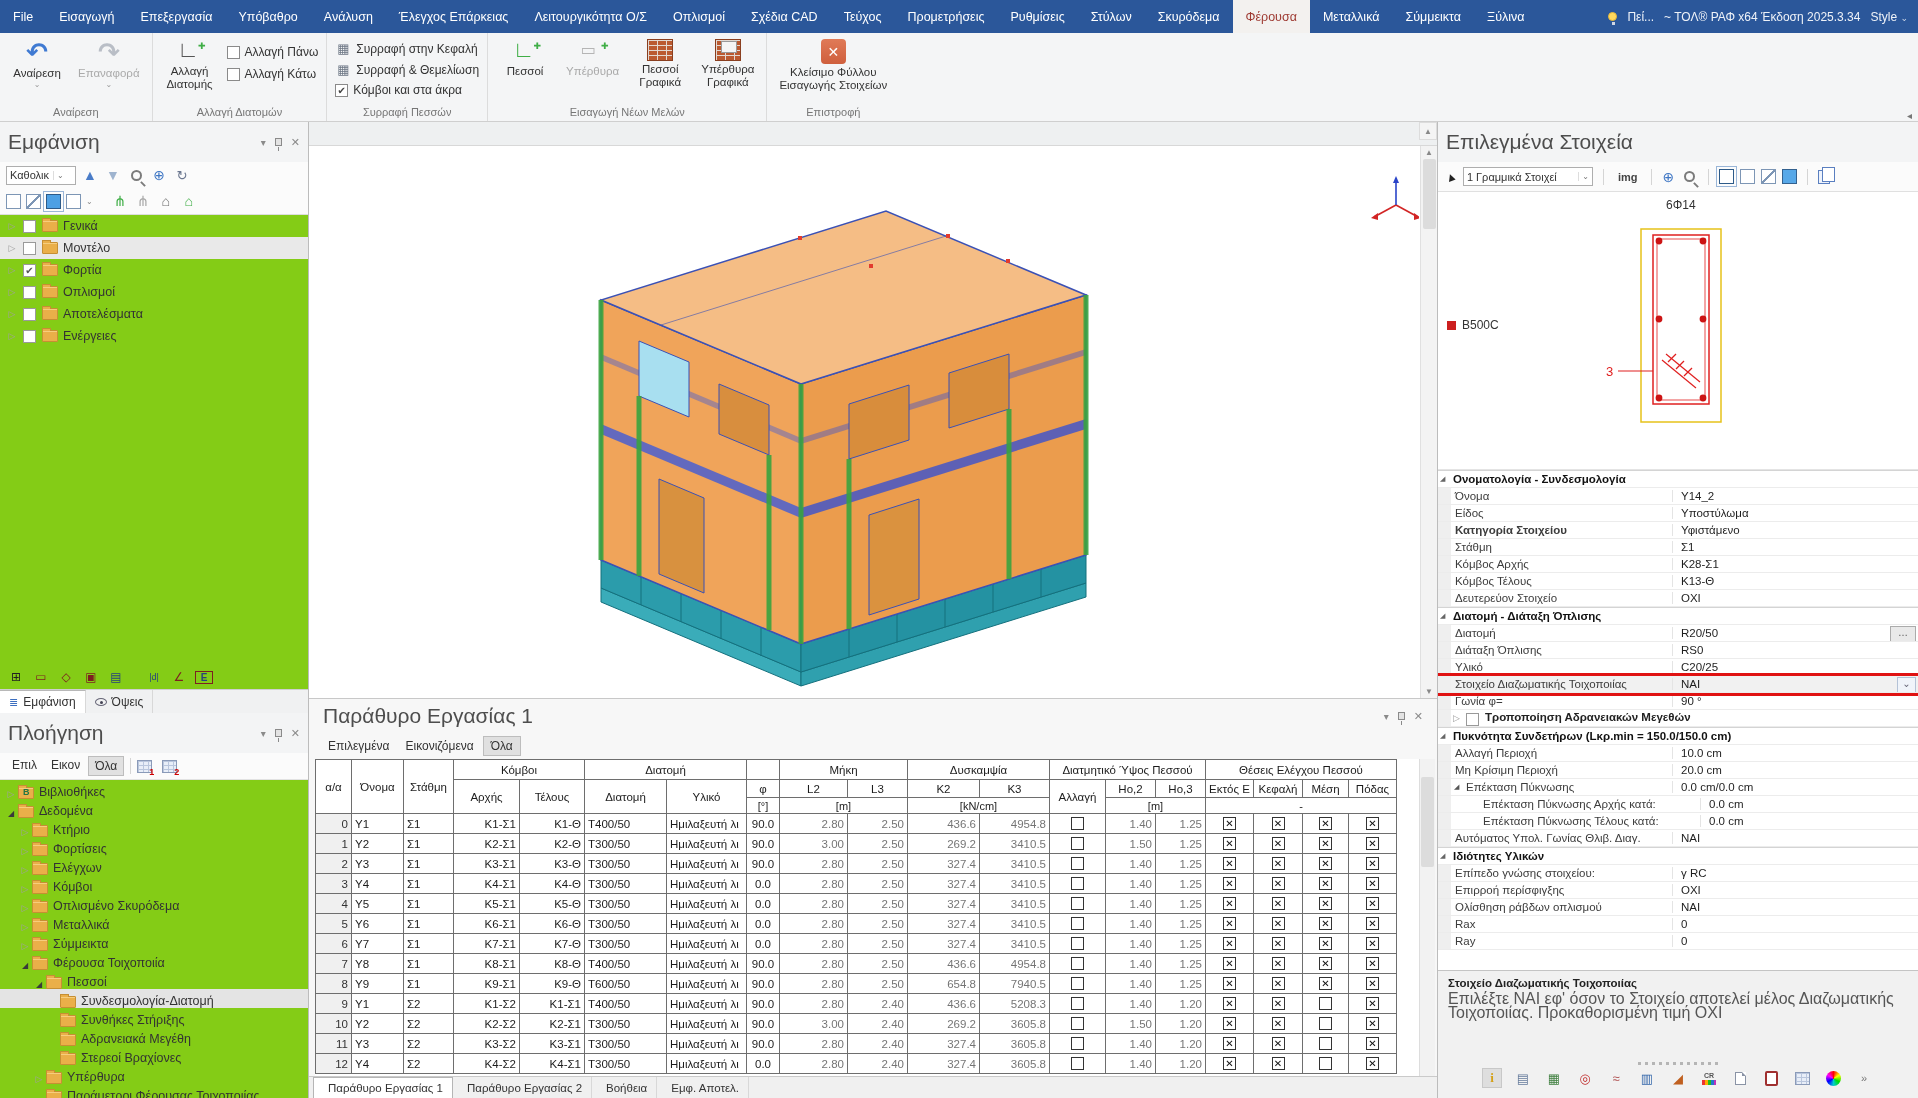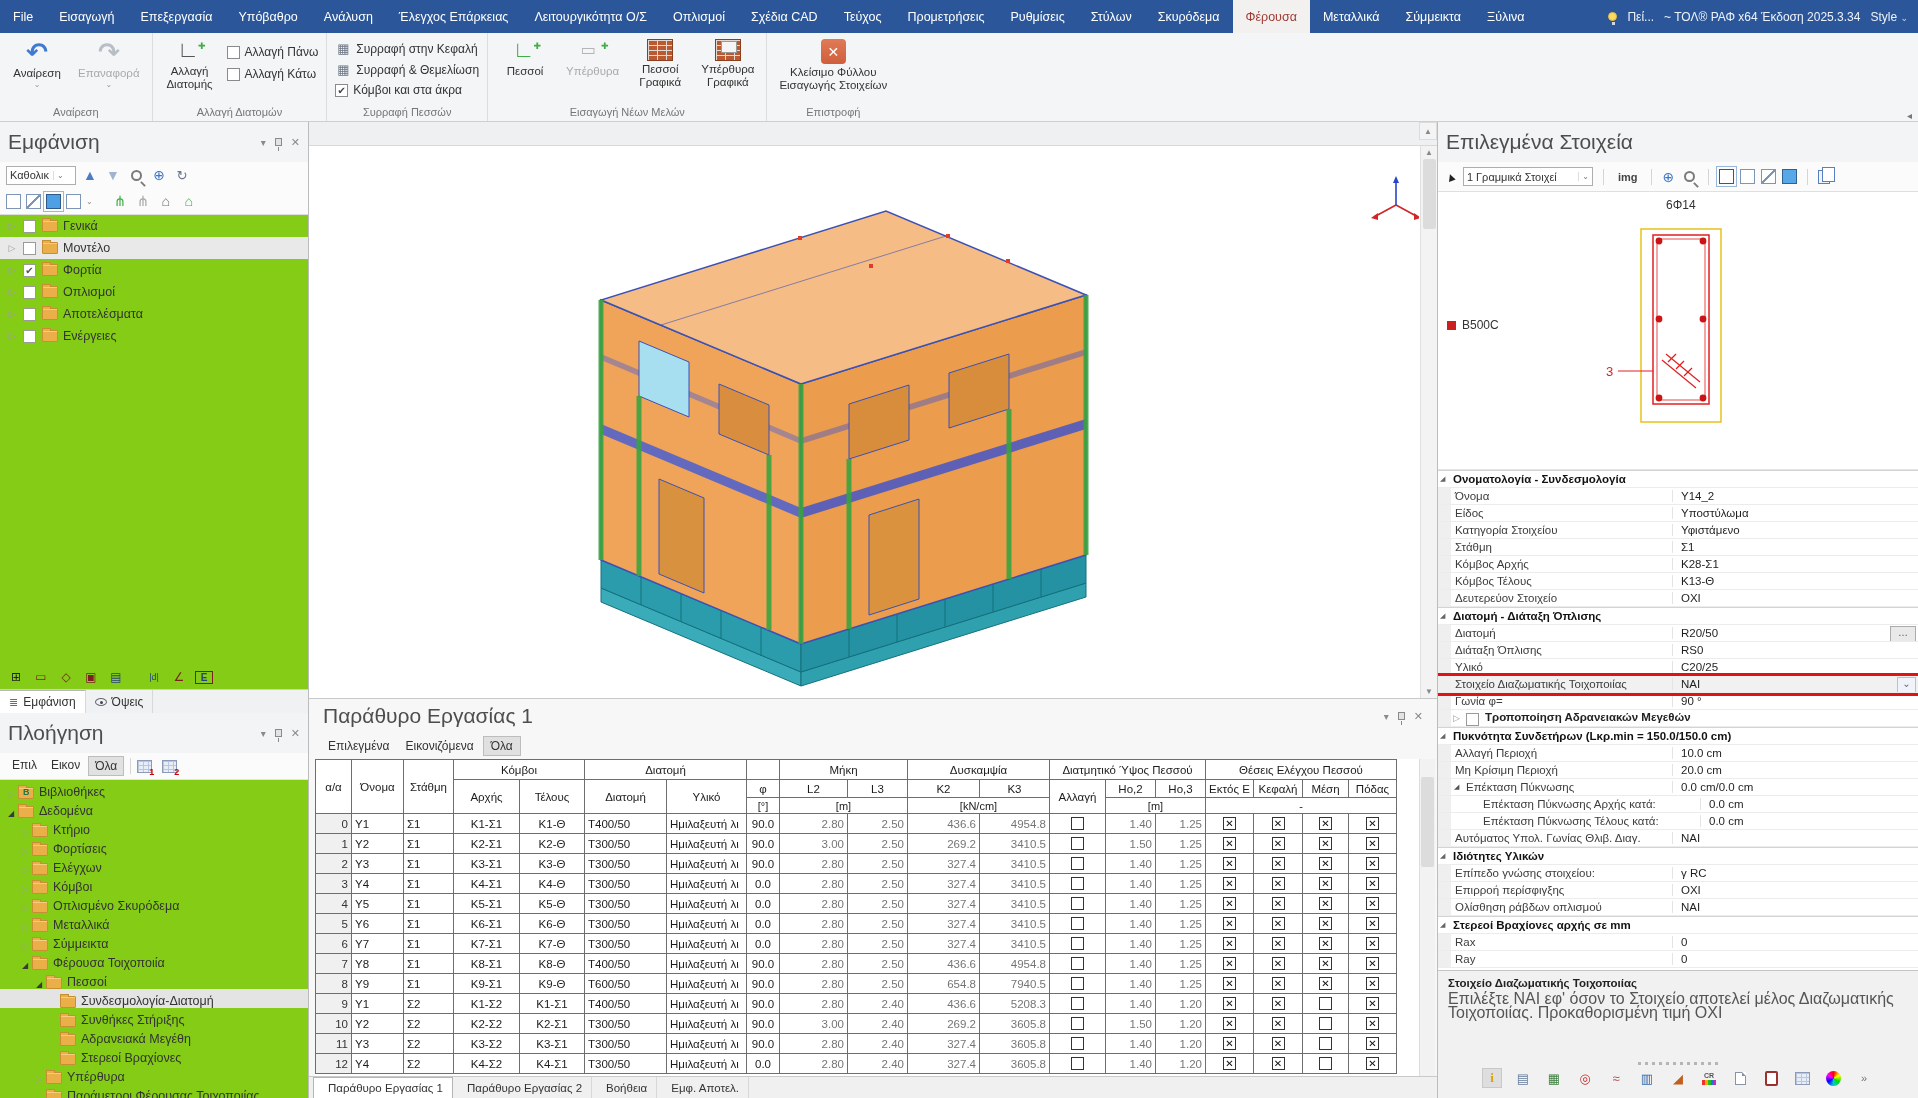--- a/index.html
+++ b/index.html
@@ -121,21 +121,21 @@
   table.grid th,table.grid td{border:1px solid #6e6e6e;padding:0 3px;overflow:hidden;white-space:nowrap}
   table.grid th{font-weight:normal;color:#1c1c1c;text-align:center;background:#fff;font-size:11.5px}
   table.grid .h1 th{height:20px}
   table.grid .h2 th{height:18px}
   table.grid .h3 th{height:16px;font-size:11px}
   table.grid td{height:20px}
   td.c-idx{background:#f0f0f0;text-align:right;color:#333}
   td.num{text-align:right;color:#757575}
   td.c-phi{text-align:center;color:#1c1c1c}
   td.c-name,td.c-lvl{color:#1c1c1c}
-  td.c-start,td.c-end{text-align:center;color:#1c1c1c}
+  td.c-start,td.c-end{text-align:right;color:#1c1c1c}
   td.c-sec,td.c-mat{color:#1c1c1c}
   td.c-chk{text-align:center}
   .cb{width:13px;height:13px;border:1px solid #333;background:#fff;display:inline-block;font-size:10px;line-height:12px;font-weight:bold;text-align:center;color:#111;vertical-align:middle}
   .cb.checked::before{content:"✕"}
   .tscroll{position:absolute;right:0;top:0;width:16px;height:100%;background:#f2f2f2;border-left:1px solid #ddd}
   .tscroll .vthumb{margin:18px auto 0 auto;height:90px}
   .ww-bottombar{height:22px;background:#f0f0f0;border-top:1px solid #cacaca;display:flex;align-items:stretch;padding-left:4px;flex:none}
   .btab{display:flex;align-items:center;gap:5px;padding:0 9px;font-size:11.5px;color:#333;border-right:1px solid #d8d8d8}
   .btab.active{background:#fff;border:1px solid #b5b5b5;border-bottom:none}
   
@@ -1109,21 +1109,21 @@
             <span class="pname" style="margin-left: 0px;">Όνομα</span>
             <span class="pval">Y14_2</span>
           </div>
 
           <div class="prow r">
             <span class="pname" style="margin-left: 0px;">Είδος</span>
             <span class="pval">Υποστύλωμα</span>
           </div>
 
           <div class="prow r">
-            <span class="pname" style="margin-left: 0px;">Κατηγορία Στοιχείου</span>
+            <span class="pname" style="margin-left: 0px; font-weight: bold;">Κατηγορία Στοιχείου</span>
             <span class="pval">Υφιστάμενο</span>
           </div>
 
           <div class="prow r">
             <span class="pname" style="margin-left: 0px;">Στάθμη</span>
             <span class="pval">Σ1</span>
           </div>
 
           <div class="prow r">
             <span class="pname" style="margin-left: 0px;">Κόμβος Αρχής</span>
@@ -1223,24 +1223,20 @@
           <div class="prow r">
             <span class="pname" style="margin-left: 0px;">Επιρροή περίσφιγξης</span>
             <span class="pval">ΟΧΙ</span>
           </div>
 
           <div class="prow r">
             <span class="pname" style="margin-left: 0px;">Ολίσθηση ράβδων οπλισμού</span>
             <span class="pval">ΝΑΙ</span>
           </div>
 
-          <div class="prow sec">
-            <span class="pname" style="margin-left: 0px;">Στερεοί Βραχίονες αρχής σε mm</span>
-            <span class="pval"></span>
-          </div>
 
           <div class="prow r">
             <span class="pname" style="margin-left: 0px;">Rax</span>
             <span class="pval">0</span>
           </div>
 
           <div class="prow r">
             <span class="pname" style="margin-left: 0px;">Ray</span>
             <span class="pval">0</span>
           </div>

